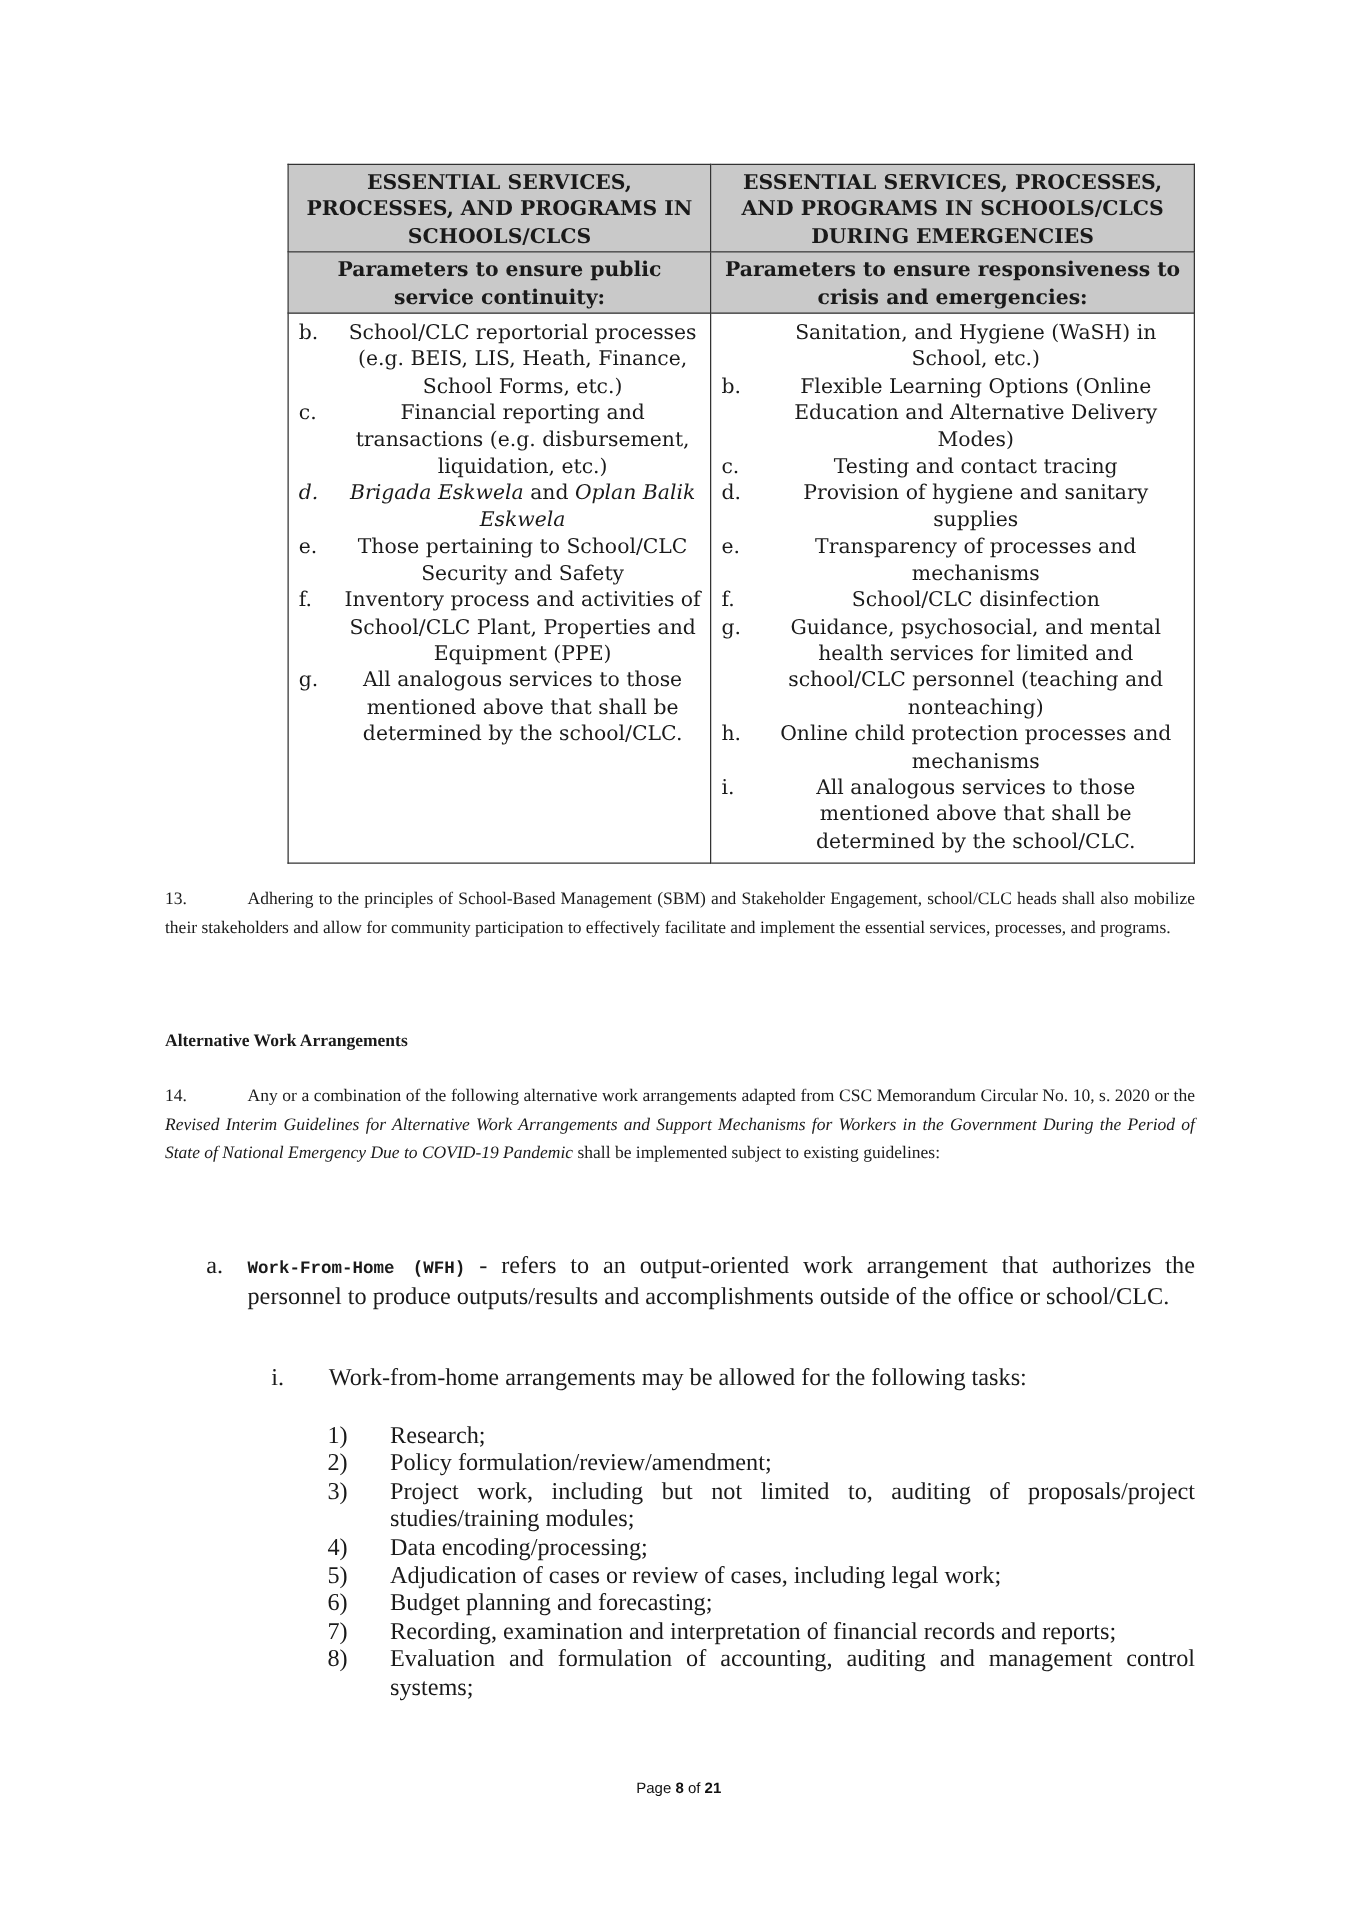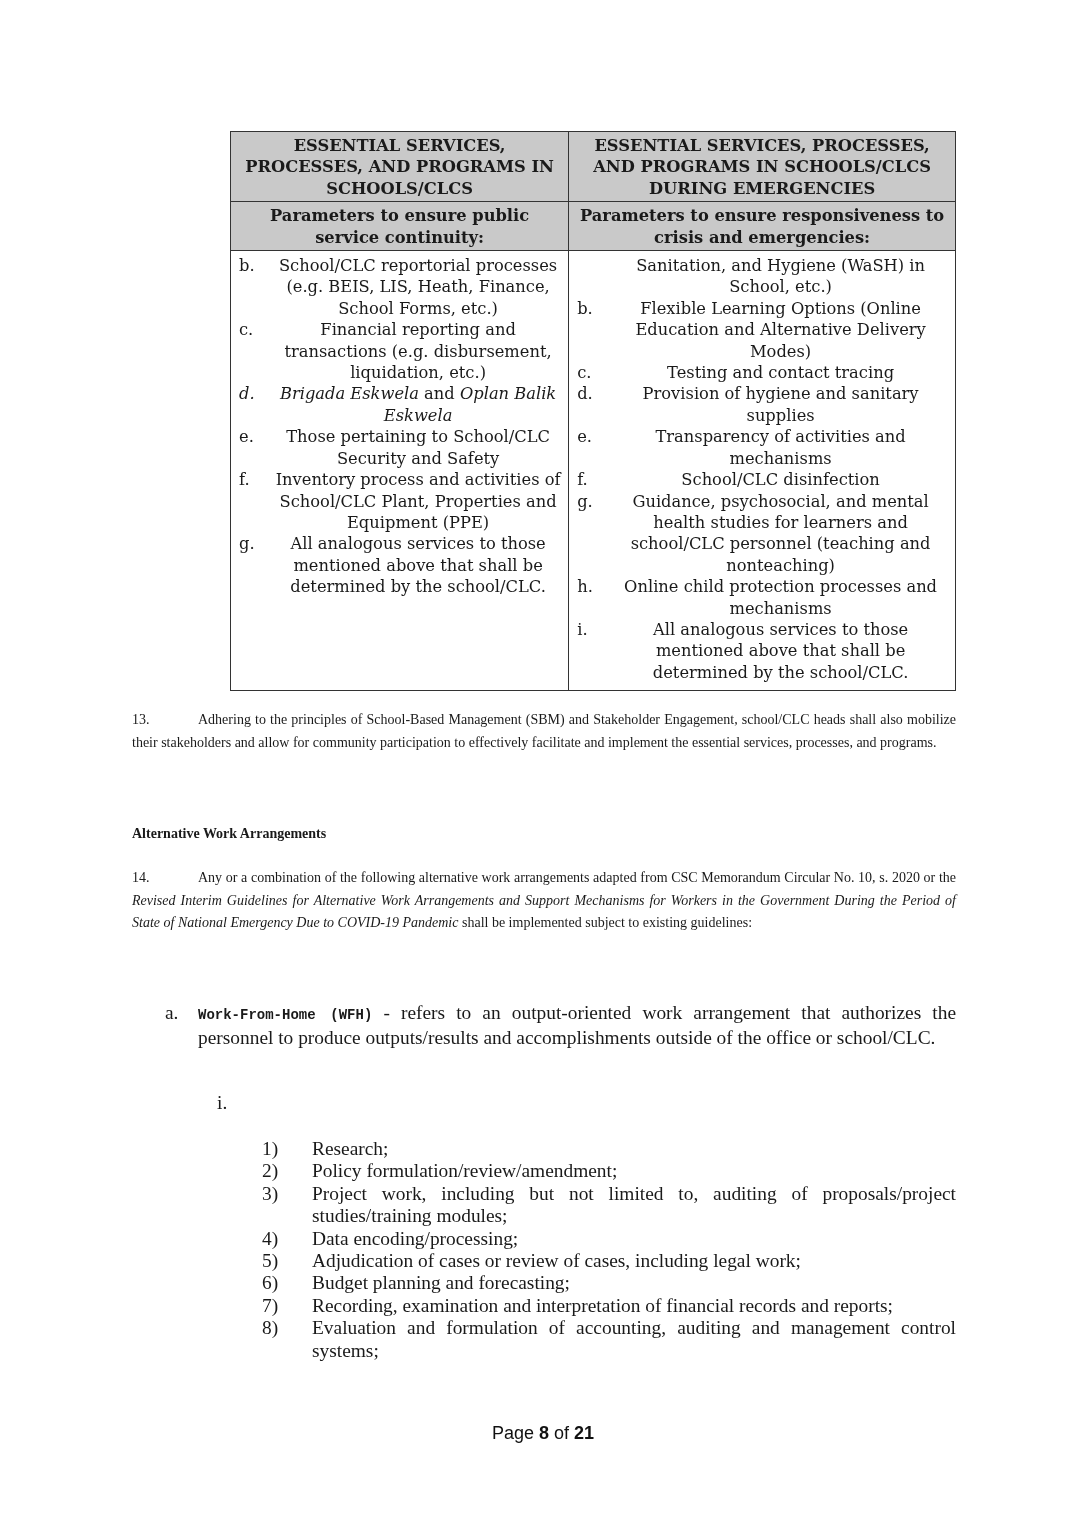--- a/index.html
+++ b/index.html
@@ -107,21 +107,21 @@
     .tasks .lbl { width: 50px; flex: 0 0 50px; }
     .tasks .txt { flex: 1; text-align: justify; }
 
     .footer {
       position: absolute;
       left: 0;
       width: 1086px;
       top: 1423px;
       text-align: center;
       font-family: "Liberation Sans", sans-serif;
-      font-size: 18px;
+      font-size: 12px;
       color: #111;
     }
   </style>
 </head>
 <body>
 
 <div class="page">
 
   <table class="svc-table">
     <tbody>
@@ -175,29 +175,29 @@
           <li>
             <span class="lbl">c.</span>
             <span class="txt">Testing and contact tracing</span>
           </li>
           <li>
             <span class="lbl">d.</span>
             <span class="txt">Provision of hygiene and sanitary supplies</span>
           </li>
           <li>
             <span class="lbl">e.</span>
-            <span class="txt">Transparency of activities and mechanisms</span>
+            <span class="txt">Transparency of processes and mechanisms</span>
           </li>
           <li>
             <span class="lbl">f.</span>
             <span class="txt">School/CLC disinfection</span>
           </li>
           <li>
             <span class="lbl">g.</span>
-            <span class="txt">Guidance, psychosocial, and mental health studies for learners and school/CLC personnel (teaching and nonteaching)</span>
+            <span class="txt">Guidance, psychosocial, and mental health services for limited and school/CLC personnel (teaching and nonteaching)</span>
           </li>
           <li>
             <span class="lbl">h.</span>
             <span class="txt">Online child protection processes and mechanisms</span>
           </li>
           <li>
             <span class="lbl">i.</span>
             <span class="txt">All analogous services to those mentioned above that shall be determined by the school/CLC.</span>
           </li>
         </ul>
@@ -212,20 +212,21 @@
 
   <p class="para" style="top:867px; margin:0;"><span class="num">14.</span><span>Any or a combination of the following alternative work arrangements adapted from CSC Memorandum Circular No. 10, s. 2020 or the </span><i>Revised Interim Guidelines for Alternative Work Arrangements and Support Mechanisms for Workers in the Government During the Period of State of National Emergency Due to COVID-19 Pandemic</i><span> shall be implemented subject to existing guidelines:</span></p>
 
   <div class="sub-a">
     <span class="lbl">a.</span>
     <span class="txt"><b>Work-From-Home (WFH)</b><span> - refers to an output-oriented work arrangement that authorizes the personnel to produce outputs/results and accomplishments outside of the office or school/CLC.</span></span>
   </div>
 
   <div class="sub-i">
     <span class="lbl">i.</span>
+    <span class="txt">Work-from-home arrangements may be allowed for the following tasks:</span>
   </div>
 
   <ul class="tasks">
     <li>
         <span class="lbl">1)</span>
         <span class="txt">Research;</span>
       </li>
     <li>
         <span class="lbl">2)</span>
         <span class="txt">Policy formulation/review/amendment;</span>

